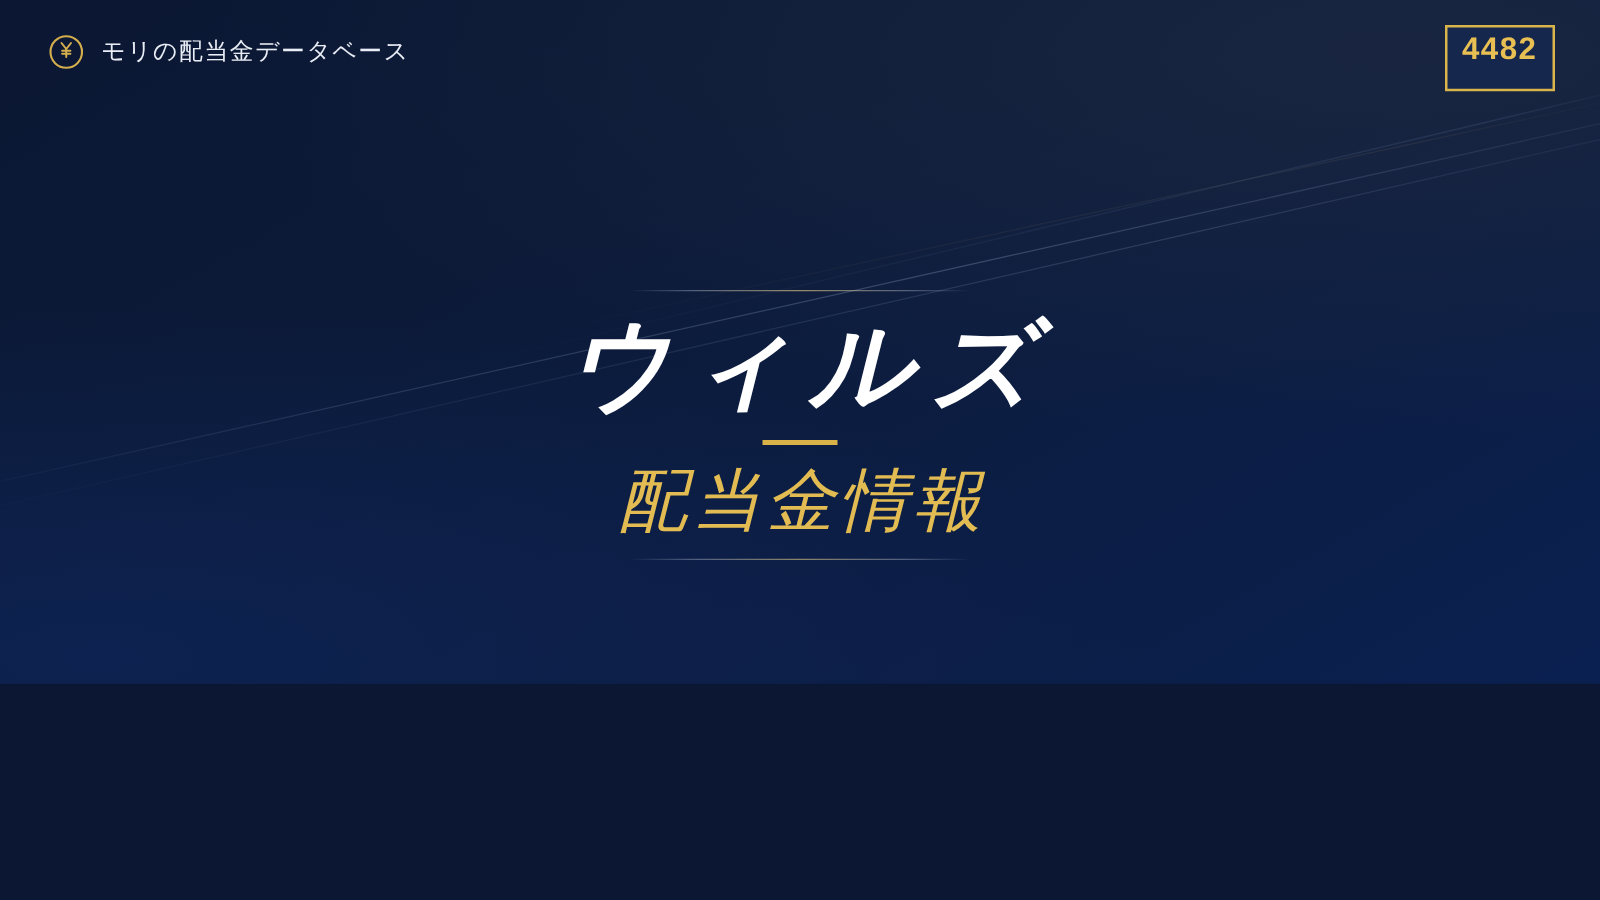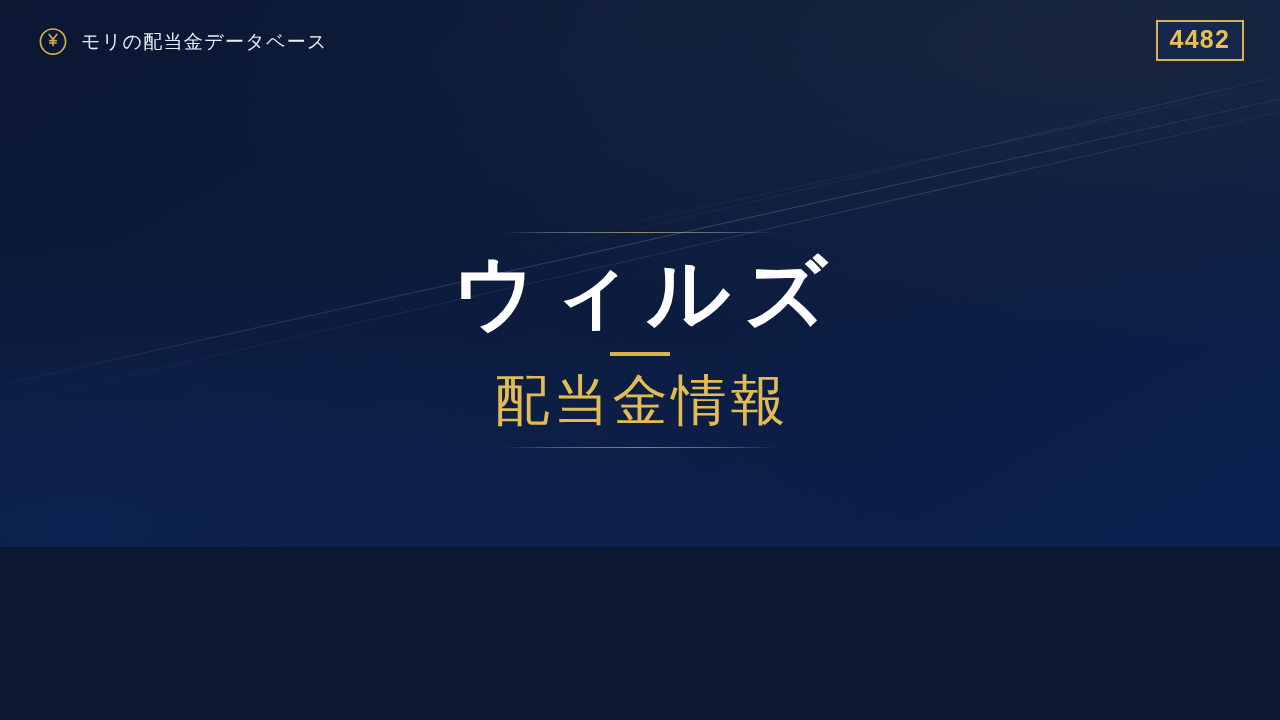--- a/index.html
+++ b/index.html
@@ -115,41 +115,42 @@
     color: #e9edf5;
     font-size: 19px;
     line-height: 1;
     letter-spacing: 1.3px;
     white-space: nowrap;
   }
 
   .ticker-badge {
     margin-top: -6px;
     min-width: 74px;
-    padding: 4px 12px 6px;
+    padding: 4px 12px 18px;
     box-sizing: border-box;
     border: 2px solid #d8b44a;
     background: rgba(22,40,82,0.78);
     color: #e8bf52;
     font-size: 25px;
     font-weight: 700;
     letter-spacing: 1.2px;
     text-align: center;
     line-height: 1.06;
   }
 
   
   .hero {
     position: absolute;
     left: 0;
     right: 0;
     top: 232px;
     display: flex;
     flex-direction: column;
     align-items: center;
+    font-style: italic;
   }
 
   .rule {
     height: 1px;
     border: 0;
     margin: 0;
   }
   .rule-top {
     width: 272px;
     background: linear-gradient(90deg,

